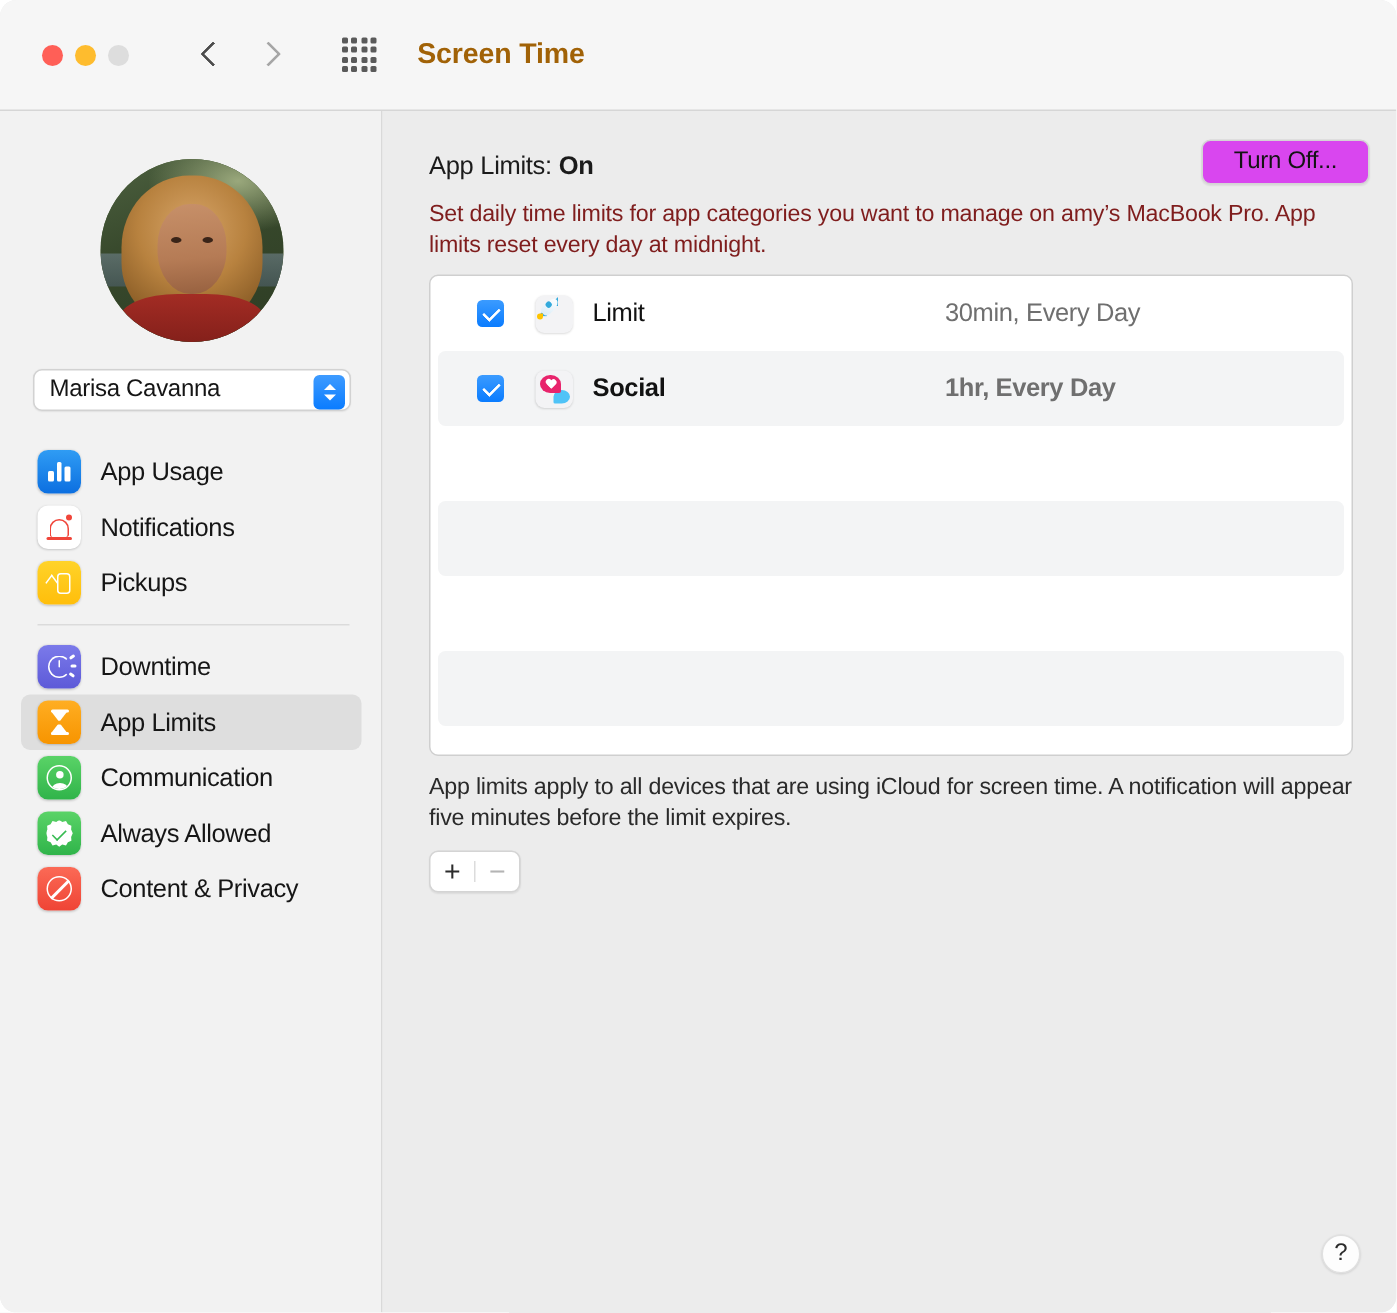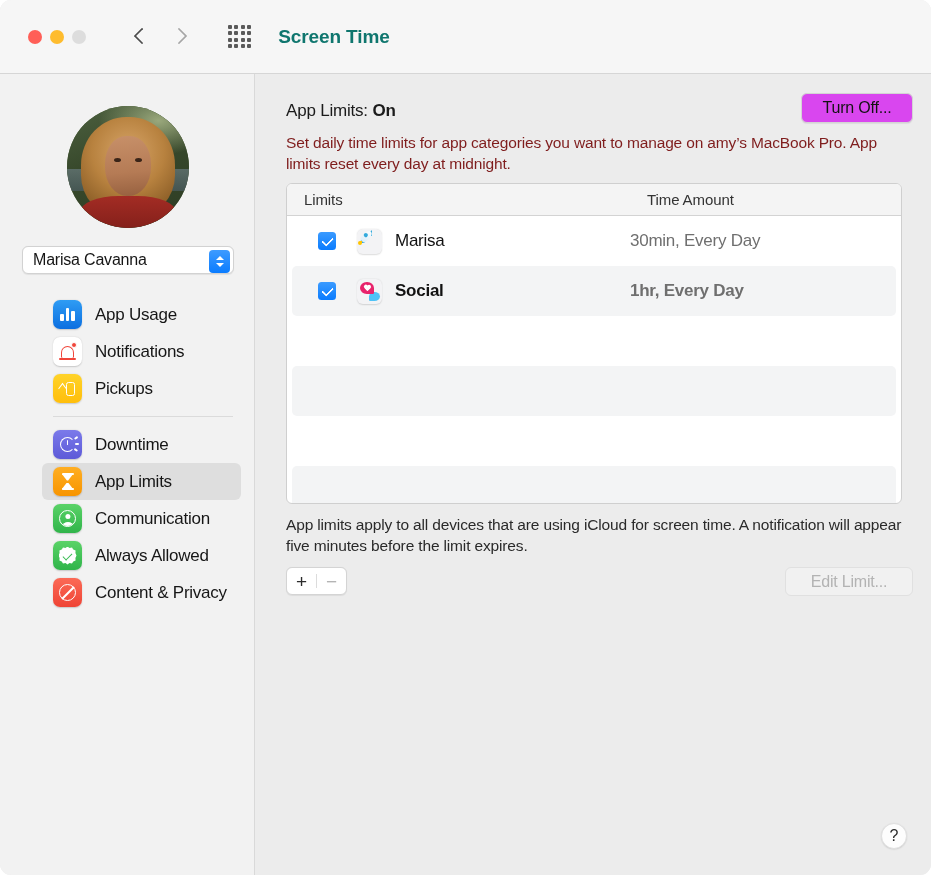--- a/index.html
+++ b/index.html
@@ -49,21 +49,21 @@
 
   .gridicon {
     margin-left: 40px;
     display: grid; grid-template-columns: repeat(4, 4px);
     grid-template-rows: repeat(4, 4px); gap: 2.4px;
   }
   .gridicon i { width: 4px; height: 4px; border-radius: 1px; background: #5a5a5a; display: block; }
 
   .wintitle {
     margin-left: 27px;
-    font-size: 19px; font-weight: bold; color: #0f766e;
+    font-size: 19px; font-weight: bold; color: #a16207;
     letter-spacing: -0.1px;
   }
 
   .searchbox {
     position: absolute; right: 19px; top: 19px;
     width: 226px; height: 36px;
     background: #fbfbfb;
     border: 1px solid #e3e3e3;
     border-radius: 7px;
     display: flex; align-items: center;
@@ -142,21 +142,21 @@
     position: absolute; right: 3px; top: 2.5px;
     width: 21px; height: 23px; border-radius: 4px;
     background: linear-gradient(180deg, #3e9bff 0%, #0a7cff 100%);
     display: flex; flex-direction: column; align-items: center; justify-content: center; gap: 3px;
   }
   .stepper .car { width: 0; height: 0; border-left: 4.2px solid transparent;
     border-right: 4.2px solid transparent; }
   .stepper .up   { border-bottom: 4.6px solid #fff; }
   .stepper .down { border-top: 4.6px solid #fff; }
 
-  .navlist { position: absolute; top: 222px; left: 0; width: 255px; padding-left: 28px; }
+  .navlist { position: absolute; top: 222px; left: 0; width: 255px; }
   .navitem {
     display: flex; align-items: center;
     height: 37px; margin: 0 14px; padding-left: 11px;
     border-radius: 6px; gap: 13px;
   }
   .navitem.selected { background: #dedede; }
   .navlabel { font-size: 17px; color: #161616; letter-spacing: -0.25px; }
 
   .appicon {
     width: 29px; height: 29px; border-radius: 7px; flex: none;
@@ -492,37 +492,33 @@
     <div class="alheader">
       <span>App Limits:</span>
       <b>On</b>
     </div>
 
     <div class="turnoff">Turn Off...</div>
 
     <div class="aldesc">Set daily time limits for app categories you want to manage on amy’s MacBook Pro. App limits reset every day at midnight.</div>
 
     <div class="tablewrap">
-      <div class="thead">
-        <span class="th limits">Limits</span>
-        <span class="th time">Time Amount</span>
-      </div>
       <div class="tbody">
 
         <div class="trow">
           <span class="cbox"></span>
           <span class="catico games">
             <span class="rkt"></span>
               <span class="fin1"></span>
               <span class="fin2"></span>
             <span class="body"></span>
               <span class="win"></span>
               <span class="flame"></span>
           </span>
-          <span class="catname">Marisa</span>
+          <span class="catname">Limit</span>
           <span class="cattime">30min, Every Day</span>
         </div>
 
         <div class="trow alt">
           <span class="cbox"></span>
           <span class="catico social">
             <span class="bub2"></span>
               <span class="bub1"></span>
               <span class="heart"></span>
           </span>
@@ -539,18 +535,17 @@
     </div>
 
     <div class="tailnote">App limits apply to all devices that are using iCloud for screen time. A notification will appear five minutes before the limit expires.</div>
 
     <div class="addrem">
       <span class="plus">+</span>
       <span class="vdiv"></span>
       <span class="minus">−</span>
     </div>
 
-    <div class="editlimit">Edit Limit...</div>
 
     <div class="helpbtn">?</div>
   </div>
 
 </div>
 
 </body></html>

